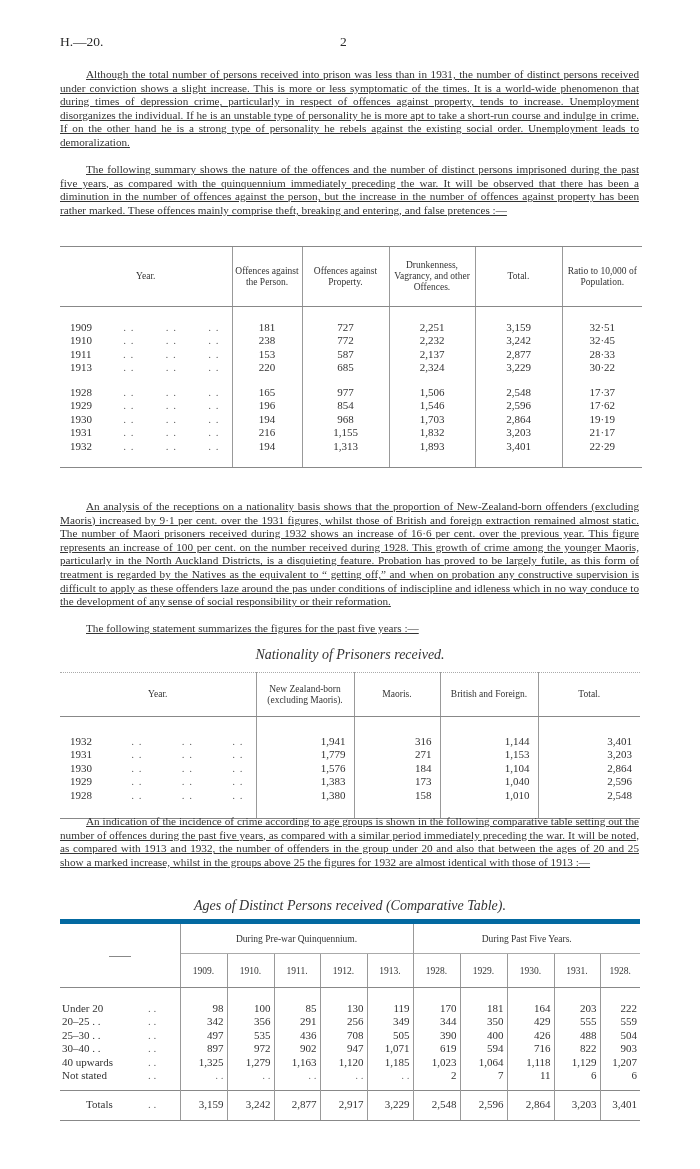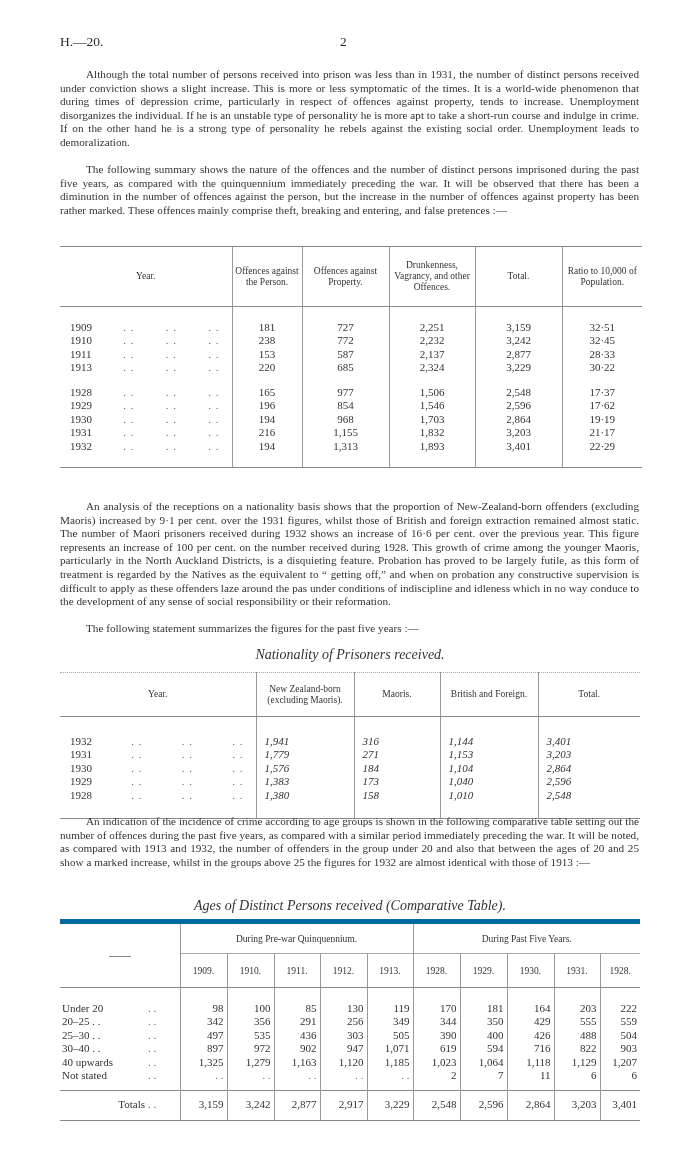--- a/index.html
+++ b/index.html
@@ -17,20 +17,21 @@
   .para {
     position: absolute;
     left: 60px;
     width: 579px;
     font-family: "Liberation Serif", serif;
     font-size: 11.2px;
     line-height: 13.6px;
     text-align: justify;
     text-indent: 26px;
     color: #333;
+    text-decoration: underline;
   }
   .caption {
     position: absolute;
     left: 0; width: 700px;
     text-align: center;
     font-family: "Liberation Serif", serif;
     font-style: italic;
     font-size: 14px;
     color: #333;
   }
@@ -50,38 +51,38 @@
   #t1 tbody tr:last-child td { border-bottom: 1px solid #888; }
 
   .yearcell { display: flex; justify-content: space-between; padding-left: 2px !important; padding-right: 4px !important; }
   .dots { color: #666; letter-spacing: 1px; }
 
   
   #t2 { left: 60px; top: 672px; width: 580px; font-size: 11px; }
   #t2 thead th { border-top: 1px dotted #aaa; border-bottom: 1px solid #888; height: 44px; font-size: 9.5px; line-height: 11px; text-align: center; vertical-align: middle; }
   #t2 th + th, #t2 td + td { border-left: 1px solid #999; }
   #t2 td { line-height: 13.6px; height: 13.6px; padding: 0 8px; }
-  #t2 td.ctr { text-align: left; font-style: italic; }
+  #t2 td.ctr { text-align: right; }
   #t2 tr.spacer td { height: 18px; }
   #t2 tr.spacer-end td { height: 16px; }
   #t2 tbody tr:last-child td { border-bottom: 1px solid #888; }
 
   
   #t3 { left: 60px; top: 919px; width: 580px; font-size: 11px; }
   #t3 th { font-size: 9.5px; text-align: center; vertical-align: middle; }
   #t3 thead tr.group th { height: 32px; border-top: 5px solid #0369a1; }
   #t3 thead tr.years th { height: 34px; border-top: 1px solid #aaa; border-bottom: 1px solid #888; }
   #t3 .bl { border-left: 1px solid #999; }
   #t3 td { line-height: 13.6px; height: 13.6px; padding: 0 3px; text-align: right; }
   #t3 td.lbl { text-align: left; padding-left: 2px; }
   #t3 td.dotc { text-align: left; color: #666; padding-left: 0; }
   #t3 tr.spacer td { height: 14px; }
   #t3 tr.spacer-mid td { height: 7px; }
   #t3 tr.totals td { border-top: 1px solid #888; border-bottom: 1px solid #888; height: 30px; vertical-align: middle; }
-  #t3 tr.totals td.lbl { padding-left: 26px; text-align: right; }
+  #t3 tr.totals td.lbl { padding-left: 26px; }
   #t3 td.nd { color: #777; text-align: right; }
   .dash { display: inline-block; width: 22px; border-top: 1px solid #888; vertical-align: middle; }
 </style>
 </head>
 <body>
 
 <div class="page">
 
   <div class="hdr-left">H.—20.</div>
   <div class="hdr-center">2</div>
@@ -462,21 +463,21 @@
           <td class="bl">429</td>
           <td class="bl">555</td>
           <td class="bl">559</td>
       </tr>
       <tr>
         <td class="lbl">25–30 . .</td>
           <td class="dotc">. .</td>
         <td class="bl">497</td>
           <td class="bl">535</td>
           <td class="bl">436</td>
-          <td class="bl">303</td>
+          <td class="bl">708</td>
           <td class="bl">505</td>
           <td class="bl">390</td>
           <td class="bl">400</td>
           <td class="bl">426</td>
           <td class="bl">488</td>
           <td class="bl">504</td>
       </tr>
       <tr>
         <td class="lbl">30–40 . .</td>
           <td class="dotc">. .</td>

